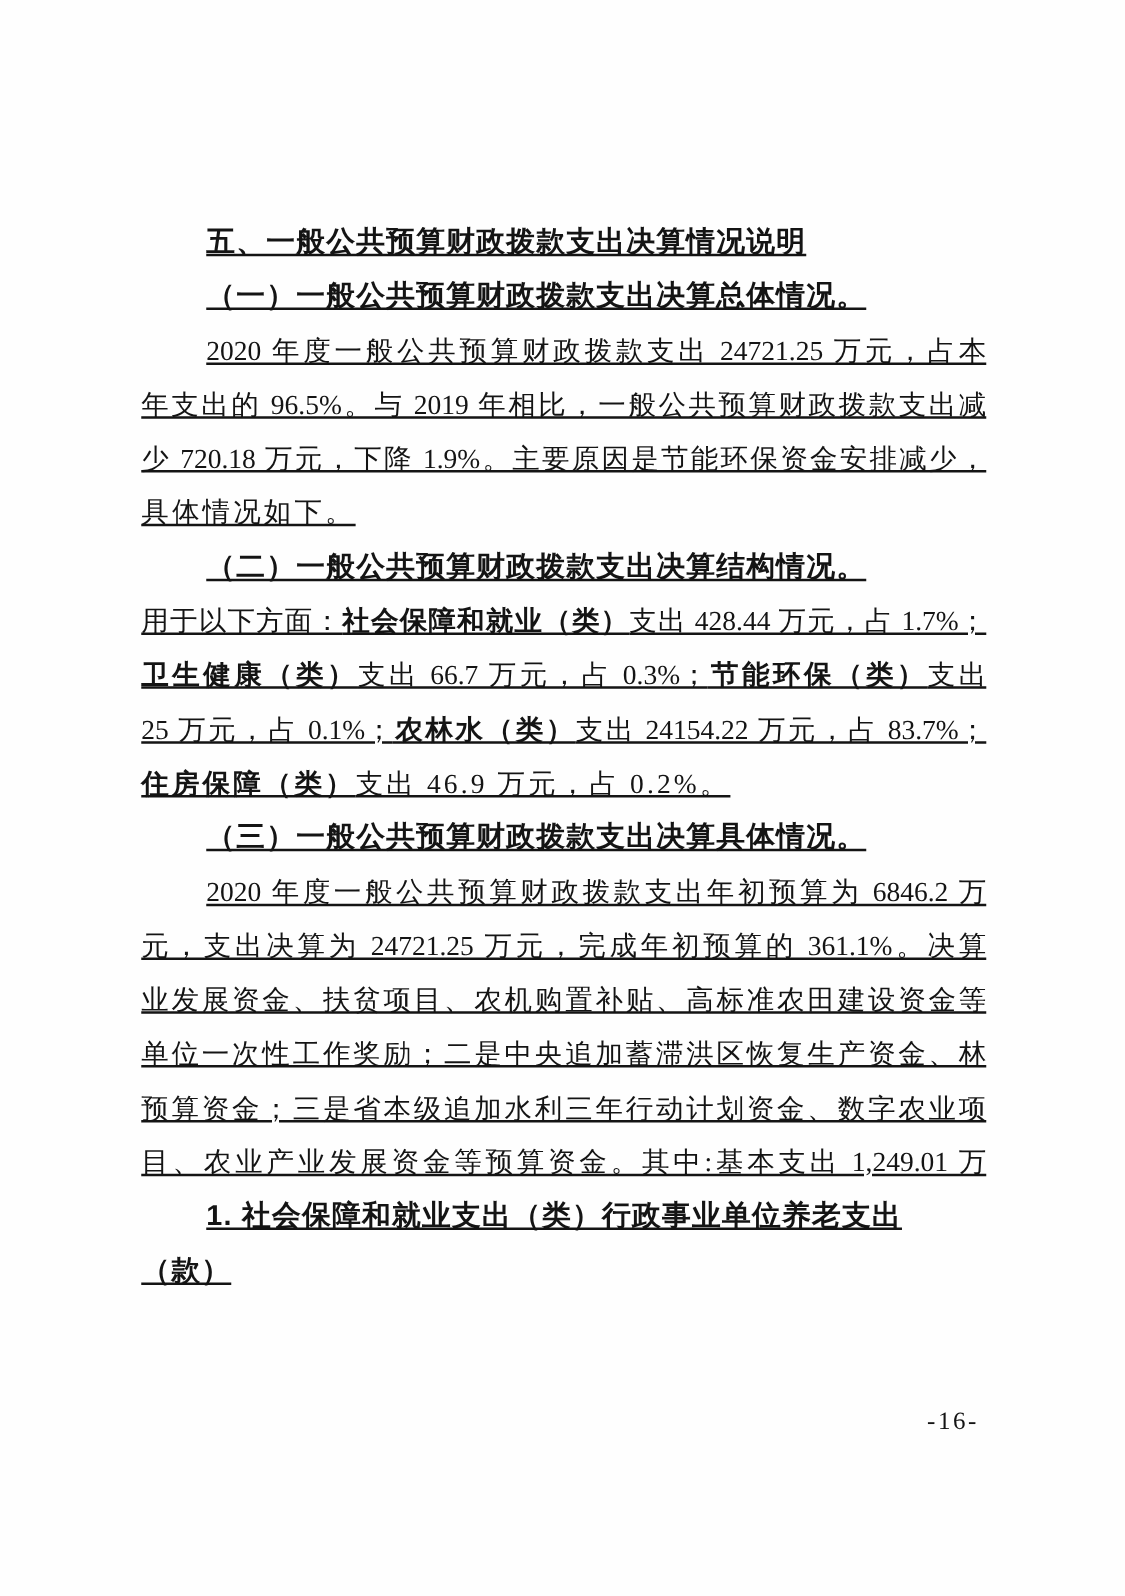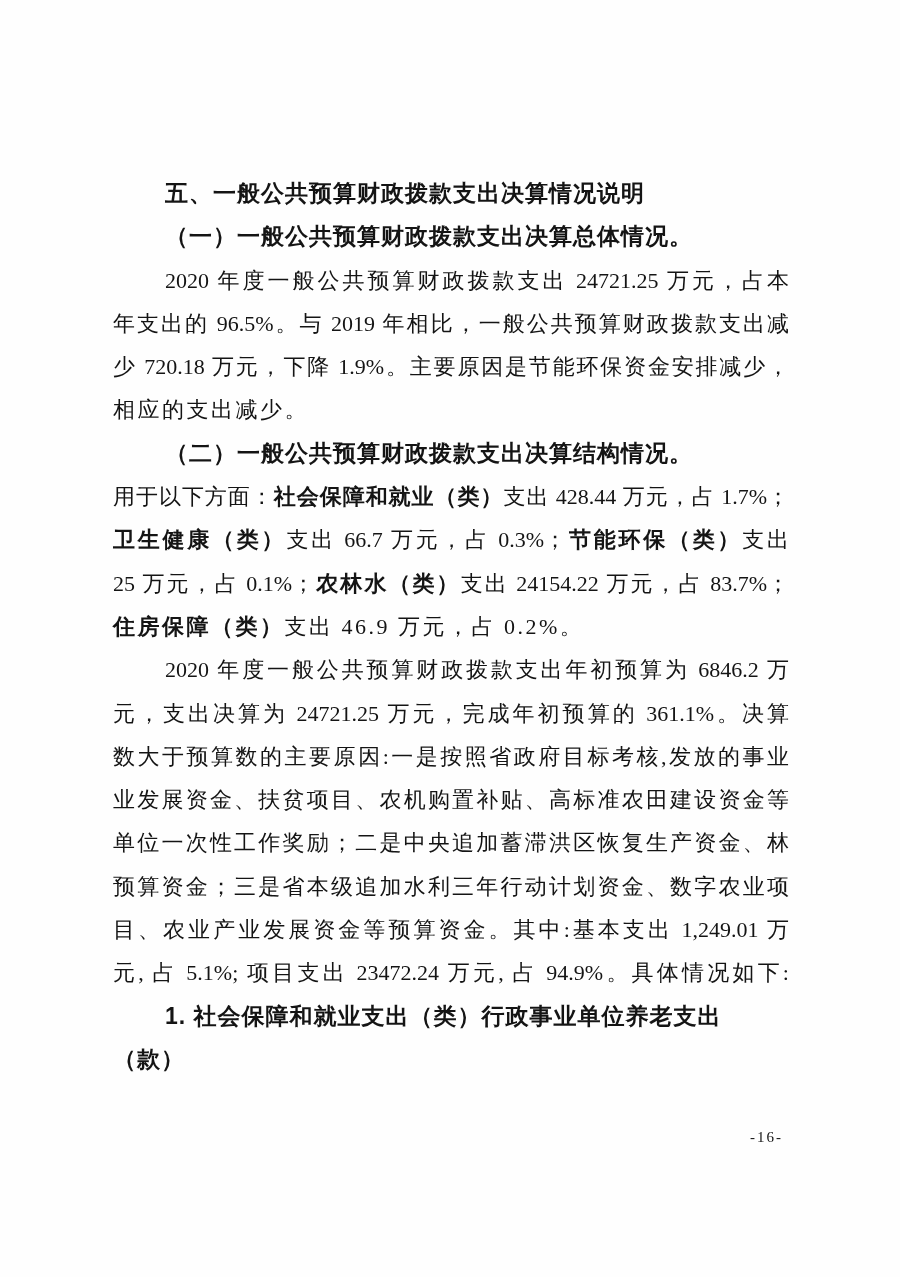--- a/index.html
+++ b/index.html
@@ -21,20 +21,21 @@
     left: 113px;
     top: 172px;
     width: 676px;
   }
   .line {
     height: 43.3px;
     line-height: 43.3px;
     font-size: 22px;
     white-space: pre-wrap;
     overflow: visible;
+    text-decoration: underline;
   }
   
   .line:not(.just):not(.h) {
     letter-spacing: 2.5px;
   }
   .line.h {
     font-weight: 700;
     font-size: 23px;
     letter-spacing: 1px;
     font-family: "Liberation Sans", "DejaVu Sans", sans-serif;
@@ -47,45 +48,44 @@
     text-align-last: justify;
   }
   .b {
     font-weight: 700;
     font-family: "Liberation Sans", "DejaVu Sans", sans-serif;
   }
   .pageno {
     position: absolute;
     top: 1122px;
     right: 117px;
-    font-size: 15px;
+    font-size: 20px;
     letter-spacing: 2px;
     line-height: 30px;
   }
 </style>
 </head>
 <body>
 
 <div class="page" style="background: rgb(254, 254, 254); color: rgb(20, 20, 20);">
   <div class="content">
       <div class="line h ind"><span class="b">五、一般公共预算财政拨款支出决算情况说明</span></div>
       <div class="line h ind"><span class="b">（一）一般公共预算财政拨款支出决算总体情况。</span></div>
       <div class="line ind just"><span>2020 年度一般公共预算财政拨款支出 24721.25 万元，占本</span></div>
       <div class="line just"><span>年支出的 96.5%。与 2019 年相比，一般公共预算财政拨款支出减</span></div>
       <div class="line just"><span>少 720.18 万元，下降 1.9%。主要原因是节能环保资金安排减少，</span></div>
-      <div class="line"><span>相应的支出减少。</span></div>
+      <div class="line"><span>具体情况如下。</span></div>
       <div class="line h ind"><span class="b">（二）一般公共预算财政拨款支出决算结构情况。</span></div>
       <div class="line just"><span>用于以下方面：</span><span class="b">社会保障和就业（类）</span><span>支出 428.44 万元，占 1.7%；</span></div>
       <div class="line just"><span class="b">卫生健康（类）</span><span>支出 66.7 万元，占 0.3%；</span><span class="b">节能环保（类）</span><span>支出</span></div>
       <div class="line just"><span>25 万元，占 0.1%；</span><span class="b">农林水（类）</span><span>支出 24154.22 万元，占 83.7%；</span></div>
       <div class="line"><span class="b">住房保障（类）</span><span>支出 46.9 万元，占 0.2%。</span></div>
+      <div class="line h ind"><span class="b">（三）一般公共预算财政拨款支出决算具体情况。</span></div>
       <div class="line ind just"><span>2020 年度一般公共预算财政拨款支出年初预算为 6846.2 万</span></div>
       <div class="line just"><span>元，支出决算为 24721.25 万元，完成年初预算的 361.1%。决算</span></div>
-      <div class="line just"><span>数大于预算数的主要原因:一是按照省政府目标考核,发放的事业</span></div>
       <div class="line just"><span>业发展资金、扶贫项目、农机购置补贴、高标准农田建设资金等</span></div>
       <div class="line just"><span>单位一次性工作奖励；二是中央追加蓄滞洪区恢复生产资金、林</span></div>
       <div class="line just"><span>预算资金；三是省本级追加水利三年行动计划资金、数字农业项</span></div>
       <div class="line just"><span>目、农业产业发展资金等预算资金。其中:基本支出 1,249.01 万</span></div>
-      <div class="line just"><span>元, 占 5.1%; 项目支出 23472.24 万元, 占 94.9%。具体情况如下:</span></div>
       <div class="line h ind"><span class="b">1. 社会保障和就业支出（类）行政事业单位养老支出（款）</span></div>
     </div>
   <div class="pageno">-16-</div>
 </div>
 
 </body></html>

